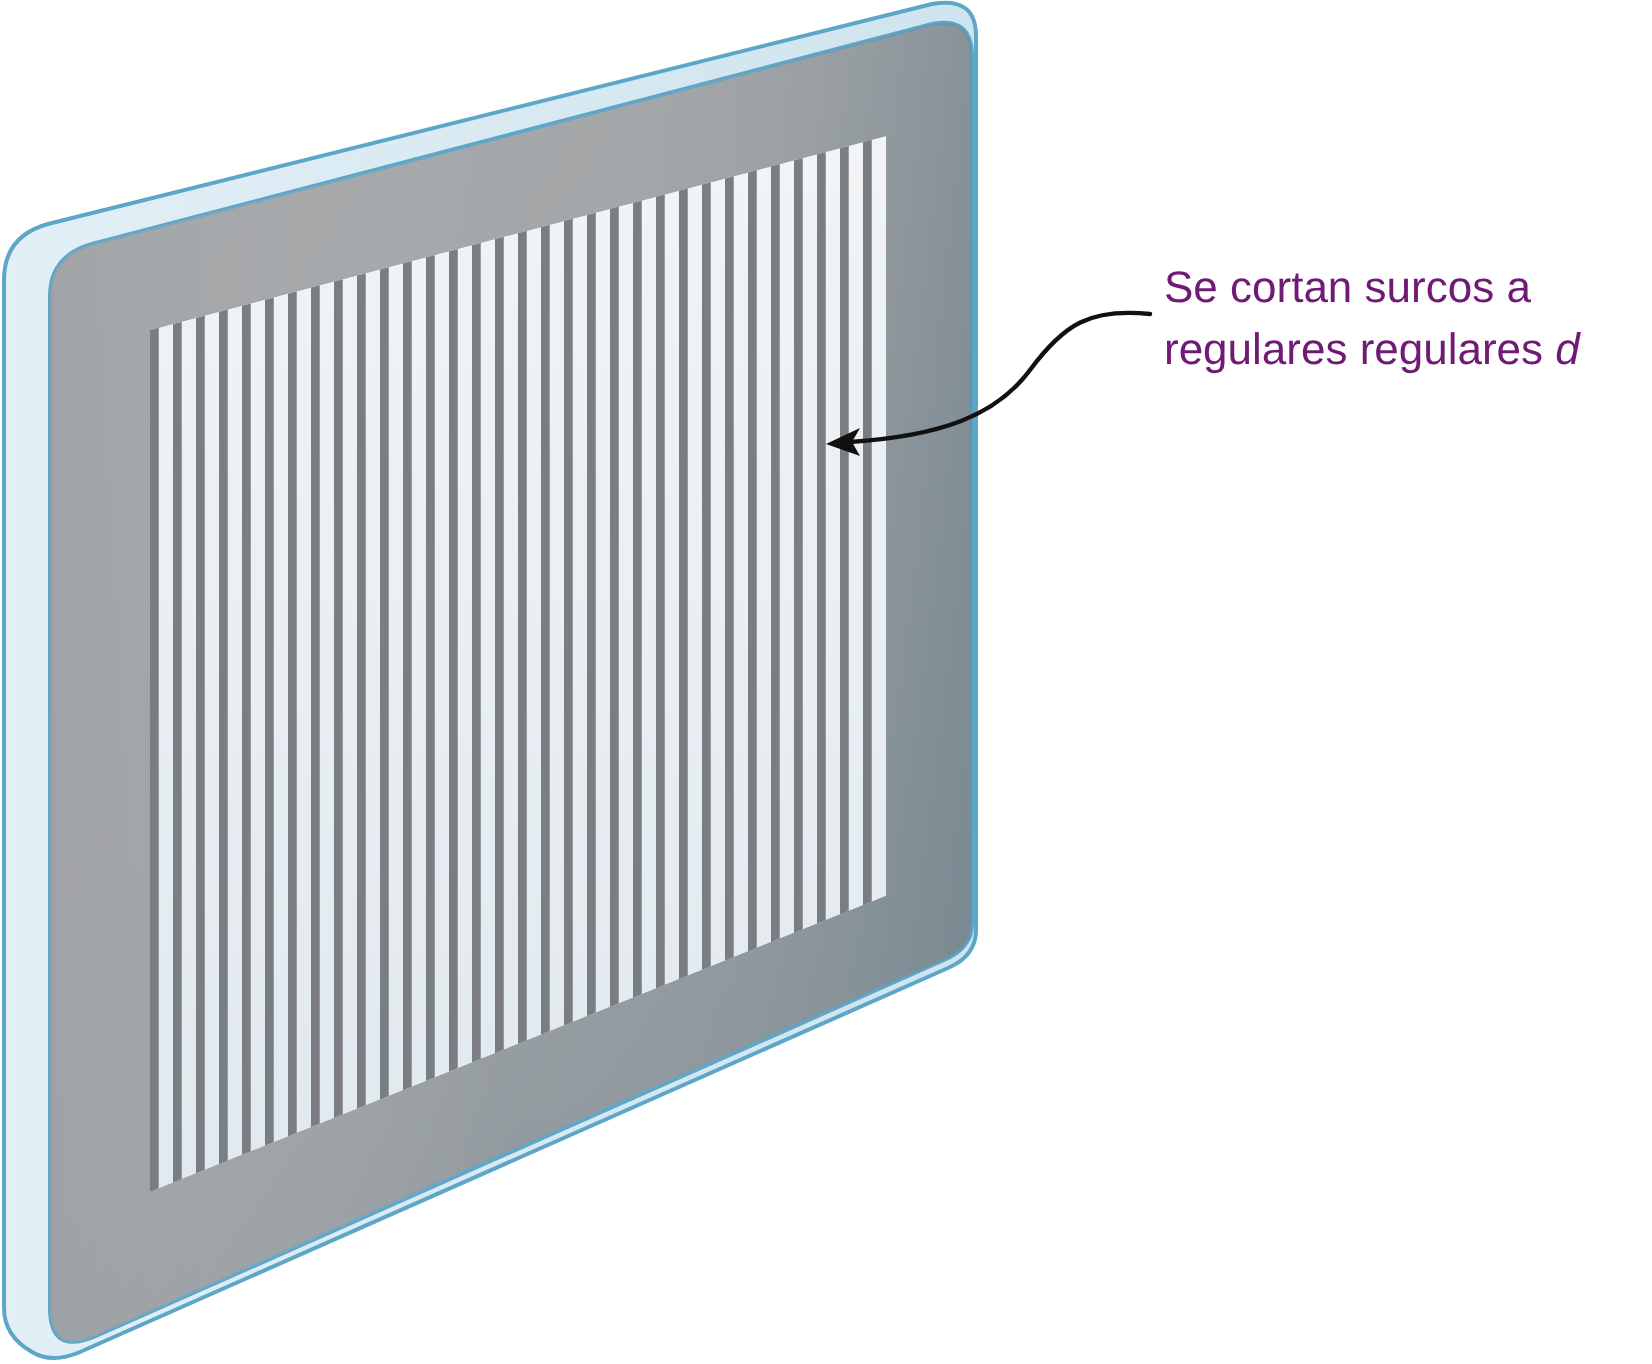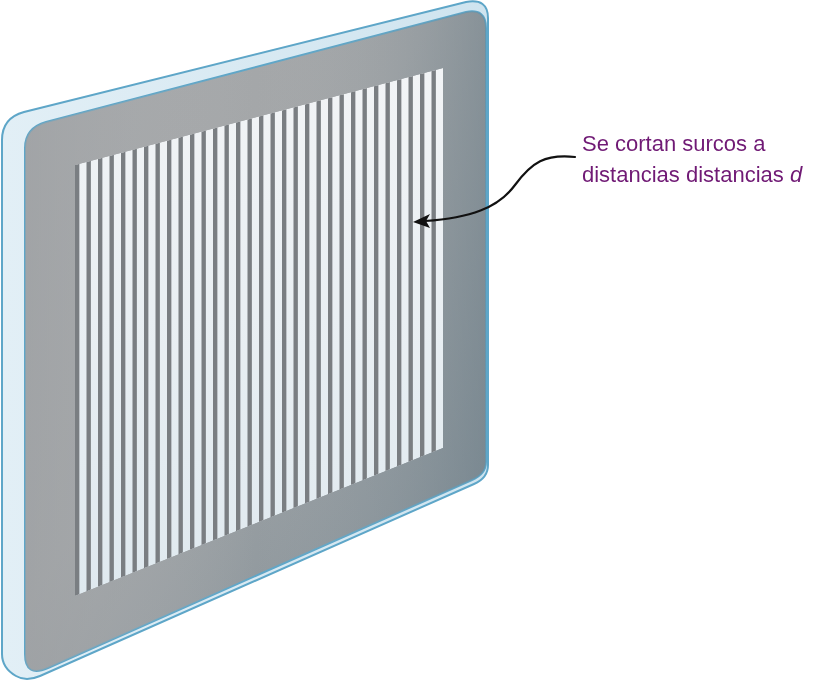--- a/index.html
+++ b/index.html
@@ -90,15 +90,15 @@
     </g>
 
     <g>
       <path d="M 575,157 C 545,154 532,162 515,185 C 498,208 470,218 425,221" fill="none" stroke="#111111" stroke-width="2.2" stroke-linecap="round"></path>
       <polygon points="413,222 430,214 426,221 430,228" fill="#111111"></polygon>
     </g>
   </svg>
 
   <div class="label">
     <div>Se cortan surcos a</div>
-    <div><span>distancias distancias </span><span class="var">d</span></div>
+    <div><span>regulares regulares </span><span class="var">d</span></div>
   </div>
 </div>
 
 </body></html>

